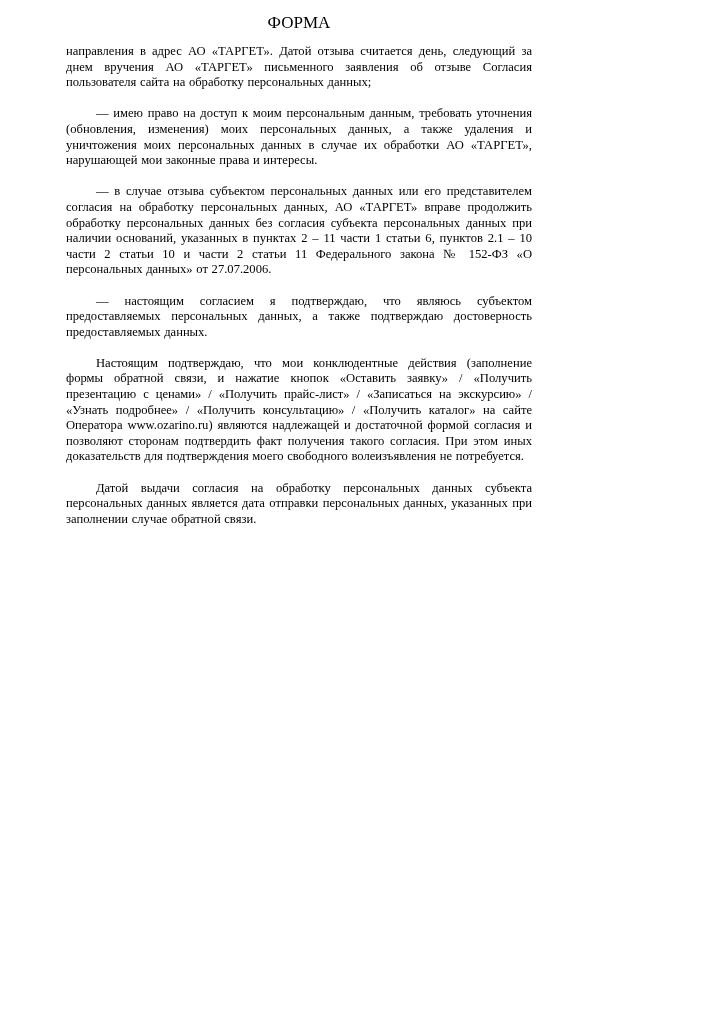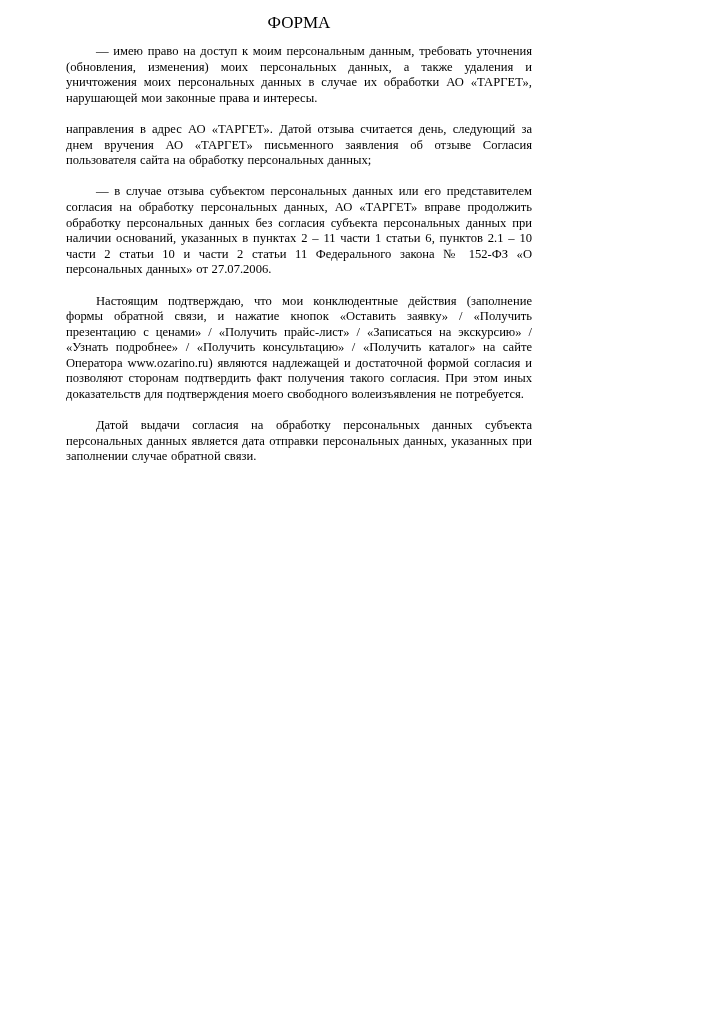--- a/index.html
+++ b/index.html
@@ -39,23 +39,24 @@
   .doc-paragraph.no-indent {
     text-indent: 0;
   }
 </style>
 </head>
 <body>
 
 <div class="page">
   <h1 class="doc-title">ФОРМА</h1>
 
+  <p class="doc-paragraph no-indent">направления в адрес АО «ТАРГЕТ». Датой отзыва считается день, следующий за днем вручения АО «ТАРГЕТ» письменного заявления об отзыве Согласия пользователя сайта на обработку персональных данных;</p>
+
   <p class="doc-paragraph">— имею право на доступ к моим персональным данным, требовать уточнения (обновления, изменения) моих персональных данных, а также удаления и уничтожения моих персональных данных в случае их обработки АО «ТАРГЕТ», нарушающей мои законные права и интересы.</p>
-
-  <p class="doc-paragraph no-indent">направления в адрес АО «ТАРГЕТ». Датой отзыва считается день, следующий за днем вручения АО «ТАРГЕТ» письменного заявления об отзыве Согласия пользователя сайта на обработку персональных данных;</p>
 
   <p class="doc-paragraph">— в случае отзыва субъектом персональных данных или его представителем согласия на обработку персональных данных, АО «ТАРГЕТ» вправе продолжить обработку персональных данных без согласия субъекта персональных данных при наличии оснований, указанных в пунктах 2 – 11 части 1 статьи 6, пунктов 2.1 – 10 части 2 статьи 10 и части 2 статьи 11 Федерального закона № 152-ФЗ «О персональных данных» от 27.07.2006.</p>
 
+  <p class="doc-paragraph">— настоящим согласием я подтверждаю, что являюсь субъектом предоставляемых персональных данных, а также подтверждаю достоверность предоставляемых данных.</p>
 
   <p class="doc-paragraph">Настоящим подтверждаю, что мои конклюдентные действия (заполнение формы обратной связи, и нажатие кнопок «Оставить заявку» / «Получить презентацию с ценами» / «Получить прайс-лист» / «Записаться на экскурсию» / «Узнать подробнее» / «Получить консультацию» / «Получить каталог» на сайте Оператора www.ozarino.ru) являются надлежащей и достаточной формой согласия и позволяют сторонам подтвердить факт получения такого согласия. При этом иных доказательств для подтверждения моего свободного волеизъявления не потребуется.</p>
 
   <p class="doc-paragraph">Датой выдачи согласия на обработку персональных данных субъекта персональных данных является дата отправки персональных данных, указанных при заполнении случае обратной связи.</p>
 </div>
 
 </body></html>

